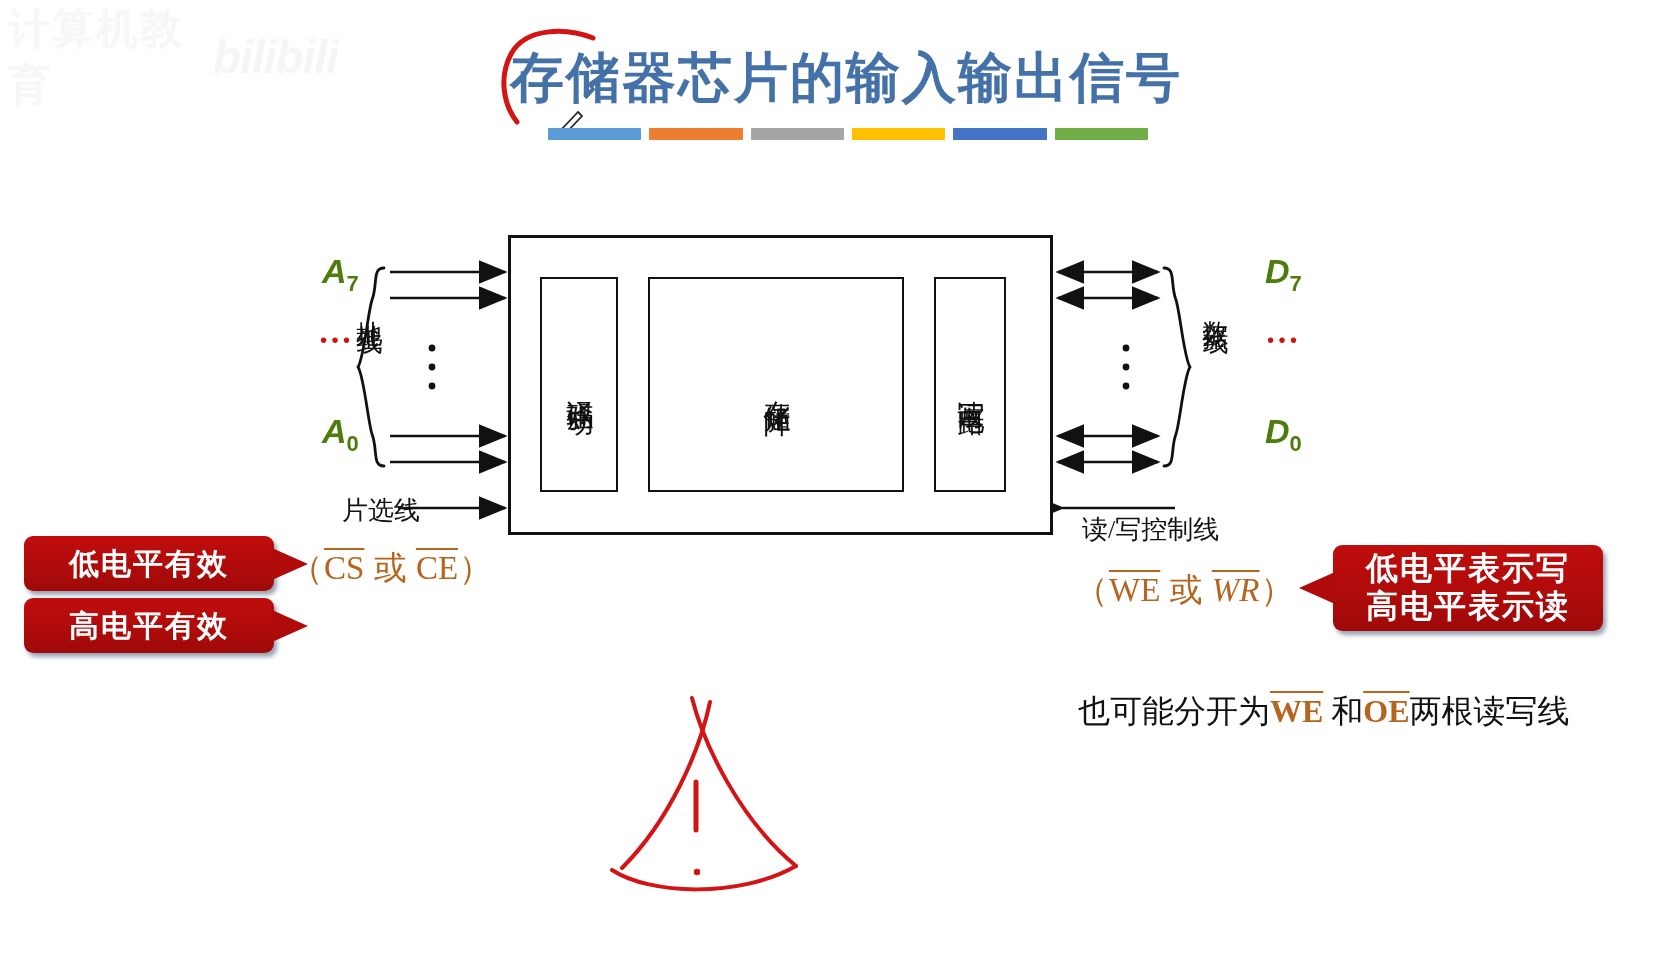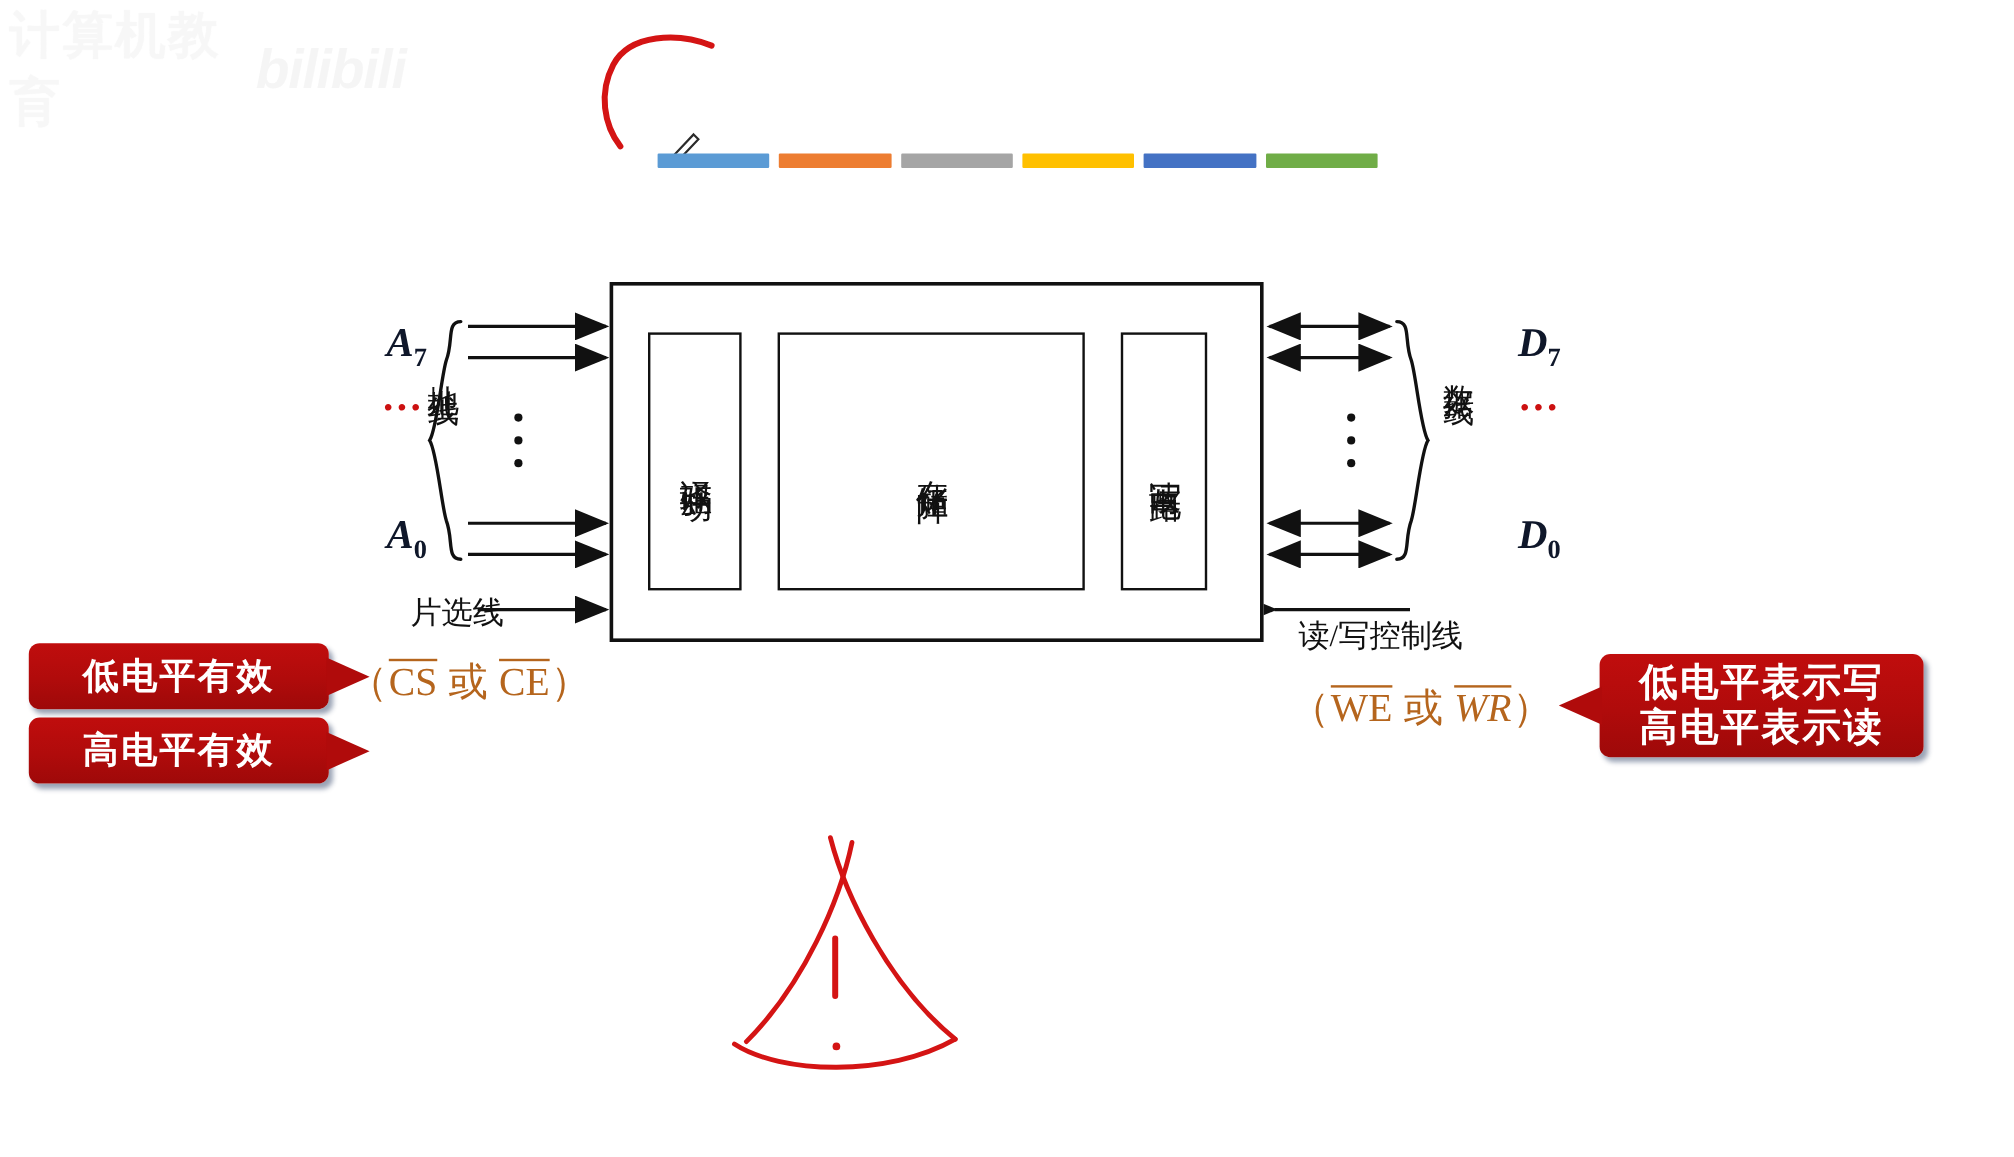--- a/index.html
+++ b/index.html
@@ -88,27 +88,26 @@
     letter-spacing: 3px;
     color: #111;
     white-space: nowrap;
   }
   #box-decoder { left: 540px; top: 277px; width: 78px; height: 215px; }
   #box-matrix  { left: 648px; top: 277px; width: 256px; height: 215px; }
   #box-rw      { left: 934px; top: 277px; width: 72px; height: 215px; }
 
   
   .sig-label {
-    font-family: Liberation Serif, serif;
+    font-family: Liberation Sans, sans-serif;
     font-style: italic;
     font-weight: 700;
     font-size: 34px;
-    color: #0f172a;
-    white-space: nowrap;
-    margin-top: 16px;
+    color: #4d7c0f;
+    white-space: nowrap;
   }
   .sig-label sub { font-size: 22px; font-style: normal; font-weight: 700; }
   .sig-dots {
     color: #cc1111; font-size: 34px; font-weight: 800;
     letter-spacing: 3px; line-height: 0.4;
   }
   .cn-vert-label {
     writing-mode: vertical-rl;
     text-orientation: upright;
     font-family: "Liberation Serif", "DejaVu Serif", serif;
@@ -191,20 +190,21 @@
 </head>
 <body>
 
 <div id="stage">
 
   <div id="watermark" class="abs">
     <span class="wm-text">计算机教育</span>
     <span class="wm-logo">bilibili</span>
   </div>
 
+  <div id="title" class="abs">存储器芯片的输入输出信号</div>
 
   <svg id="title-scribble" class="abs" width="110" height="115" viewBox="0 0 110 115">
     <path d="M98 16 C 70 5, 30 6, 16 32 C 4 55, 8 82, 22 100" fill="none" stroke="#d41414" stroke-width="5" stroke-linecap="round"></path>
   </svg>
 
   <svg id="pencil" class="abs" width="34" height="34" viewBox="0 0 34 34">
     <path d="M26 4 L30 8 L12 27 L6 29 L8 23 Z" fill="none" stroke="#2b2b2b" stroke-width="1.8"></path>
     <path d="M8 23 L12 27" stroke="#2b2b2b" stroke-width="1.4"></path>
   </svg>
 
@@ -316,20 +316,23 @@
   <div class="abs brown" style="left:1075px; top:568px;">
     <span>（</span><span class="ovl">WE</span><span> 或 </span><span class="ovl ital" style="font-style:italic">WR</span><span>）</span>
   </div>
 
   <div class="callout two-line" style="left:1333px; top:545px; width:270px; height:86px;">
     <span>低电平表示写</span>
     <span>高电平表示读</span>
     <span class="tail-left"></span>
   </div>
 
+  <div class="abs note-line" style="left:1078px; top:690px;">
+    <span>也可能分开为</span><span class="brown-inline">WE</span>&nbsp;<span>和</span><span class="brown-inline">OE</span><span>两根读写线</span>
+  </div>
 
   <svg class="abs" style="left:600px; top:690px;" width="250" height="240" viewBox="0 0 250 240">
     <path d="M88 12 C 78 60, 48 130, 0 178" fill="none" stroke="#d41414" stroke-width="4" stroke-linecap="round" transform="translate(22,0)"></path>
     <path d="M92 8 C 104 55, 140 130, 196 176" fill="none" stroke="#d41414" stroke-width="4" stroke-linecap="round" transform="translate(0,0)"></path>
     <path d="M12 180 C 50 205, 140 208, 196 176" fill="none" stroke="#d41414" stroke-width="4" stroke-linecap="round"></path>
     <line x1="96" y1="92" x2="96" y2="140" stroke="#d41414" stroke-width="5" stroke-linecap="round"></line>
     <circle cx="97" cy="182" r="3.2" fill="#d41414"></circle>
   </svg>
 
 </div>

